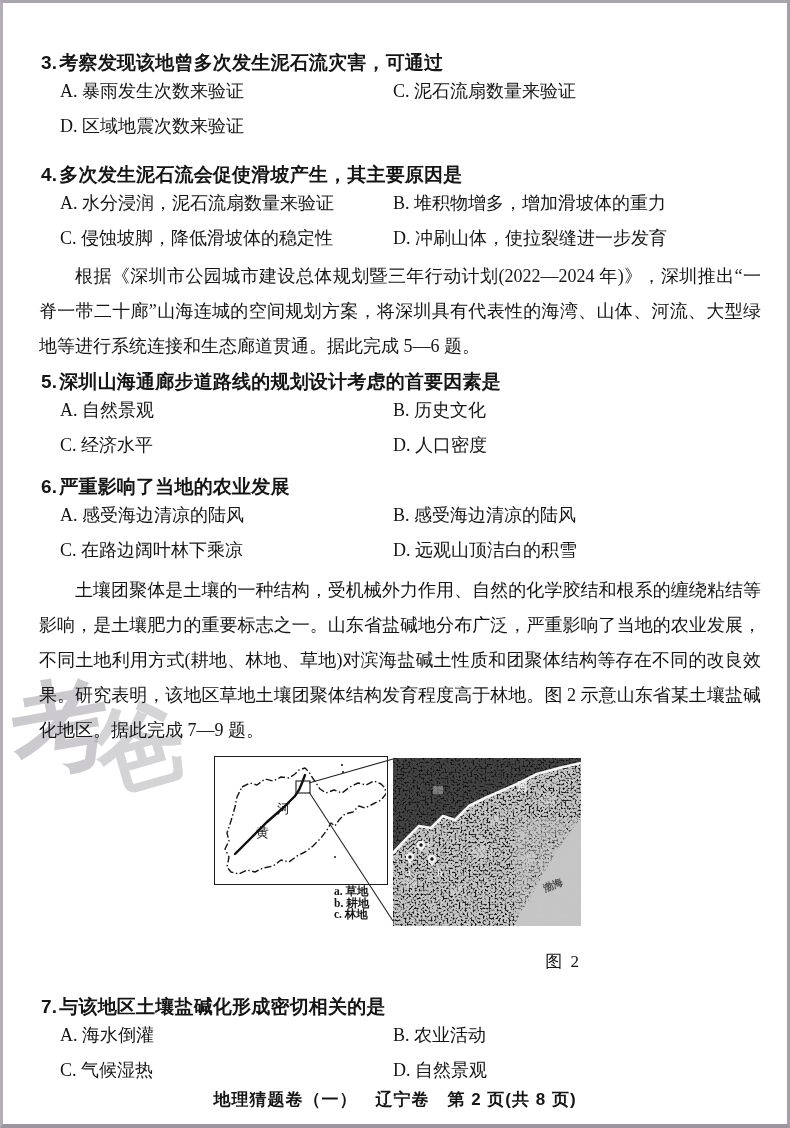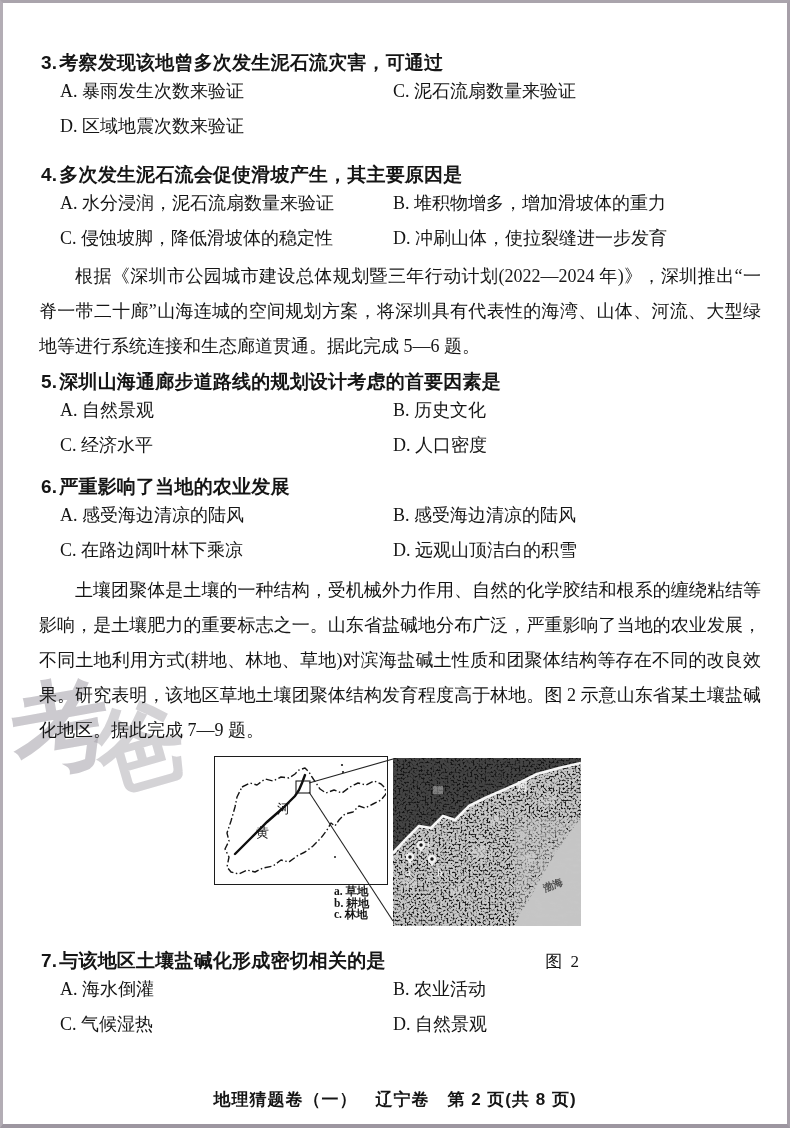--- a/index.html
+++ b/index.html
@@ -201,21 +201,21 @@
 
     <div class="legend">
       <div>a. 草地</div>
       <div>b. 耕地</div>
       <div>c. 林地</div>
     </div>
   </div>
 
   <div class="fig-caption">图 2</div>
 
-  <div class="q" style="top:946px">
+  <div class="q" style="top:992px">
     <div class="q-stem">
       <span class="q-num">7.</span><span>与该地区土壤盐碱化形成密切相关的是</span>
     </div>
     <div class="q-opts">
       <span>A. 海水倒灌</span>
       <span>B. 农业活动</span>
       <span>C. 气候湿热</span>
       <span>D. 自然景观</span>
     </div>
   </div>

